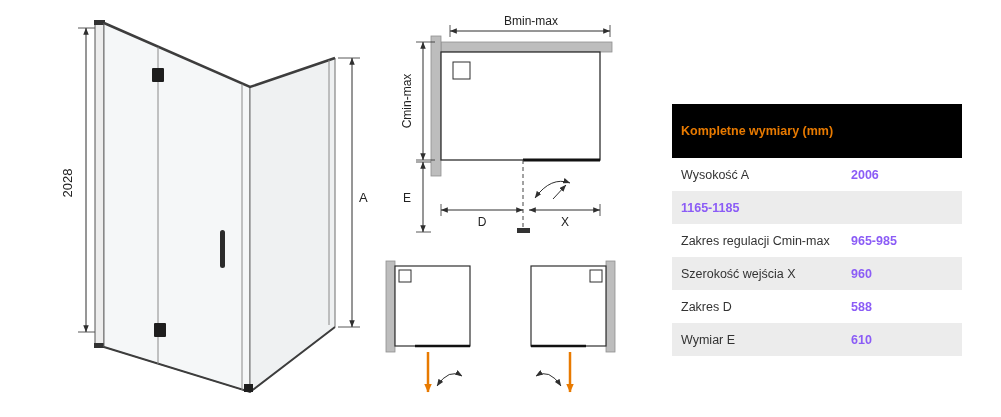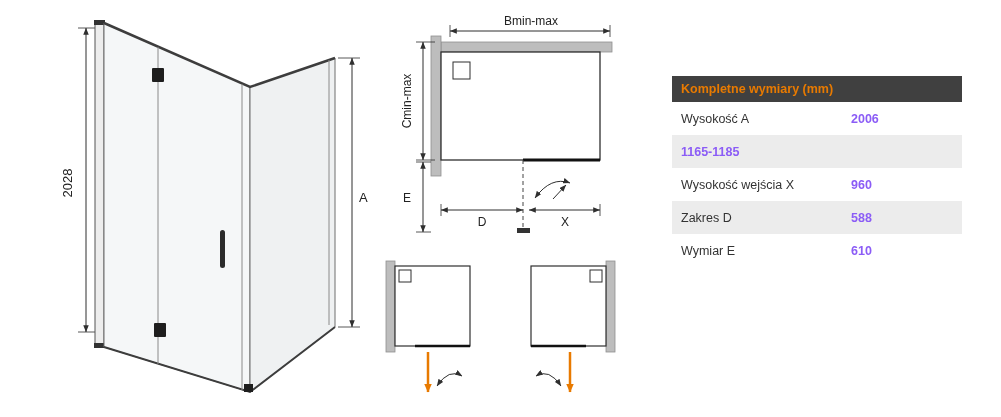--- a/index.html
+++ b/index.html
@@ -11,22 +11,22 @@
   .stage { position:absolute; left:0; top:0; width:1001px; height:417px; background:#fff; }
   .svg-abs { position:absolute; }
   svg text { font-family:"Liberation Sans", sans-serif; fill:#222; }
   .dim  { stroke:#2f2f2f; stroke-width:1; fill:none; }
   .thin { stroke:#2f2f2f; stroke-width:0.8; }
   .wall { fill:#bdbdbd; stroke:#909090; stroke-width:0.8; }
   .edge { stroke:#8a8a8a; stroke-width:1; }
 
   .spec-table { position:absolute; left:672px; top:76px; width:290px; }
   .spec-title {
-    background:#404040; color:#e87a00; font-weight:bold;
-    font-size:12.5px; padding:6px 9px; line-height:14px;
+    background:#000000; color:#e87a00; font-weight:bold;
+    font-size:12.5px; padding:20px 9px; line-height:14px;margin-top:28px;
   }
   .spec-row {
     display:flex; align-items:center; height:33px; padding:12px 9px;
     font-size:12.5px; color:#333; background:#fff;
   }
   .spec-row:nth-child(odd) { background:#ececec; }
   .spec-label { flex:1; }
   .spec-value { width:102px; font-weight:bold; color:#8b5cf6; }
 </style>
 </head>
@@ -151,21 +151,25 @@
     <div class="spec-title">Kompletne wymiary (mm)</div>
 
     <div class="spec-row">
       <span class="spec-label">Wysokość A</span>
       <span class="spec-value">2006</span>
     </div>
     <div class="spec-row">
       <span class="spec-value">1165-1185</span>
     </div>
     <div class="spec-row">
-      <span class="spec-label">Wysokość wejścia X</span>
+      <span class="spec-label">Zakres regulacji Cmin-max</span>
+      <span class="spec-value">965-985</span>
+    </div>
+    <div class="spec-row">
+      <span class="spec-label">Szerokość wejścia X</span>
       <span class="spec-value">960</span>
     </div>
     <div class="spec-row">
       <span class="spec-label">Zakres D</span>
       <span class="spec-value">588</span>
     </div>
     <div class="spec-row">
       <span class="spec-label">Wymiar E</span>
       <span class="spec-value">610</span>
     </div>

